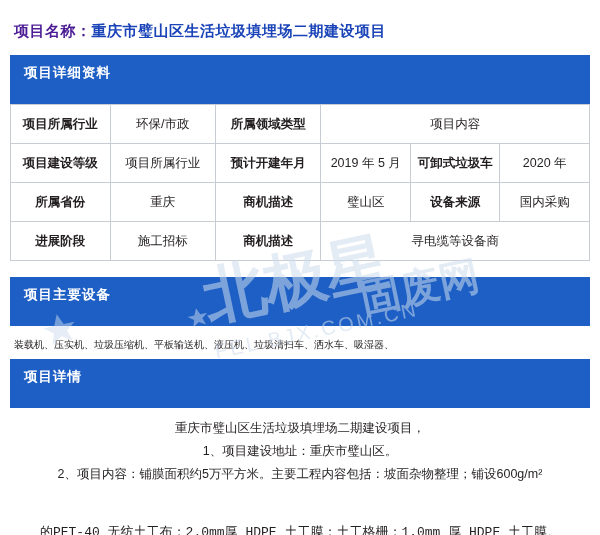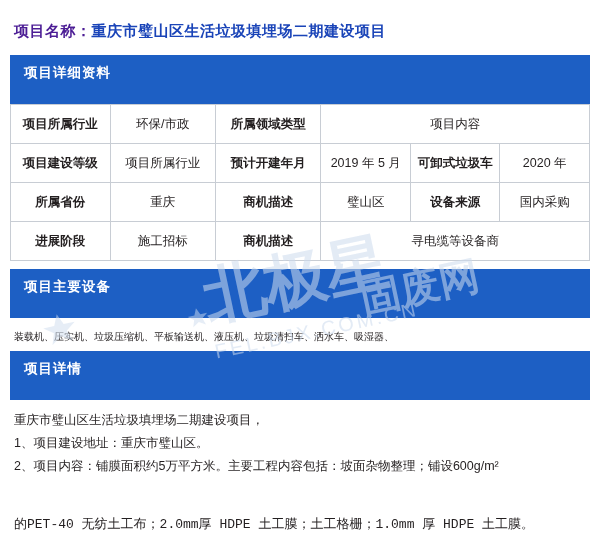--- a/index.html
+++ b/index.html
@@ -58,21 +58,21 @@
     background: #1d5fc4;
     color: #ffffff;
     font-size: 13.5px;
     font-weight: bold;
     letter-spacing: 1px;
     padding: 9px 0 22px 14px;
     position: relative;
     z-index: 2;
   }
   .section-bar.spaced {
-    margin-top: 8px;
+    margin-top: 16px;
   }
 
   
   table.detail {
     width: 100%;
     border-collapse: collapse;
     table-layout: fixed;
     position: relative;
     z-index: 2;
   }
@@ -104,20 +104,21 @@
   
   .detail-body {
     font-size: 12.5px;
     line-height: 1.85;
     padding: 9px 4px 4px 4px;
     position: relative;
     z-index: 2;
   }
   .detail-body .ln {
     white-space: nowrap;
+    text-align: center;
   }
   .mono {
     font-family: "Liberation Mono", monospace;
     font-size: 13px;
     margin-top: 35px;
   }
 </style>
 </head>
 <body>
 

